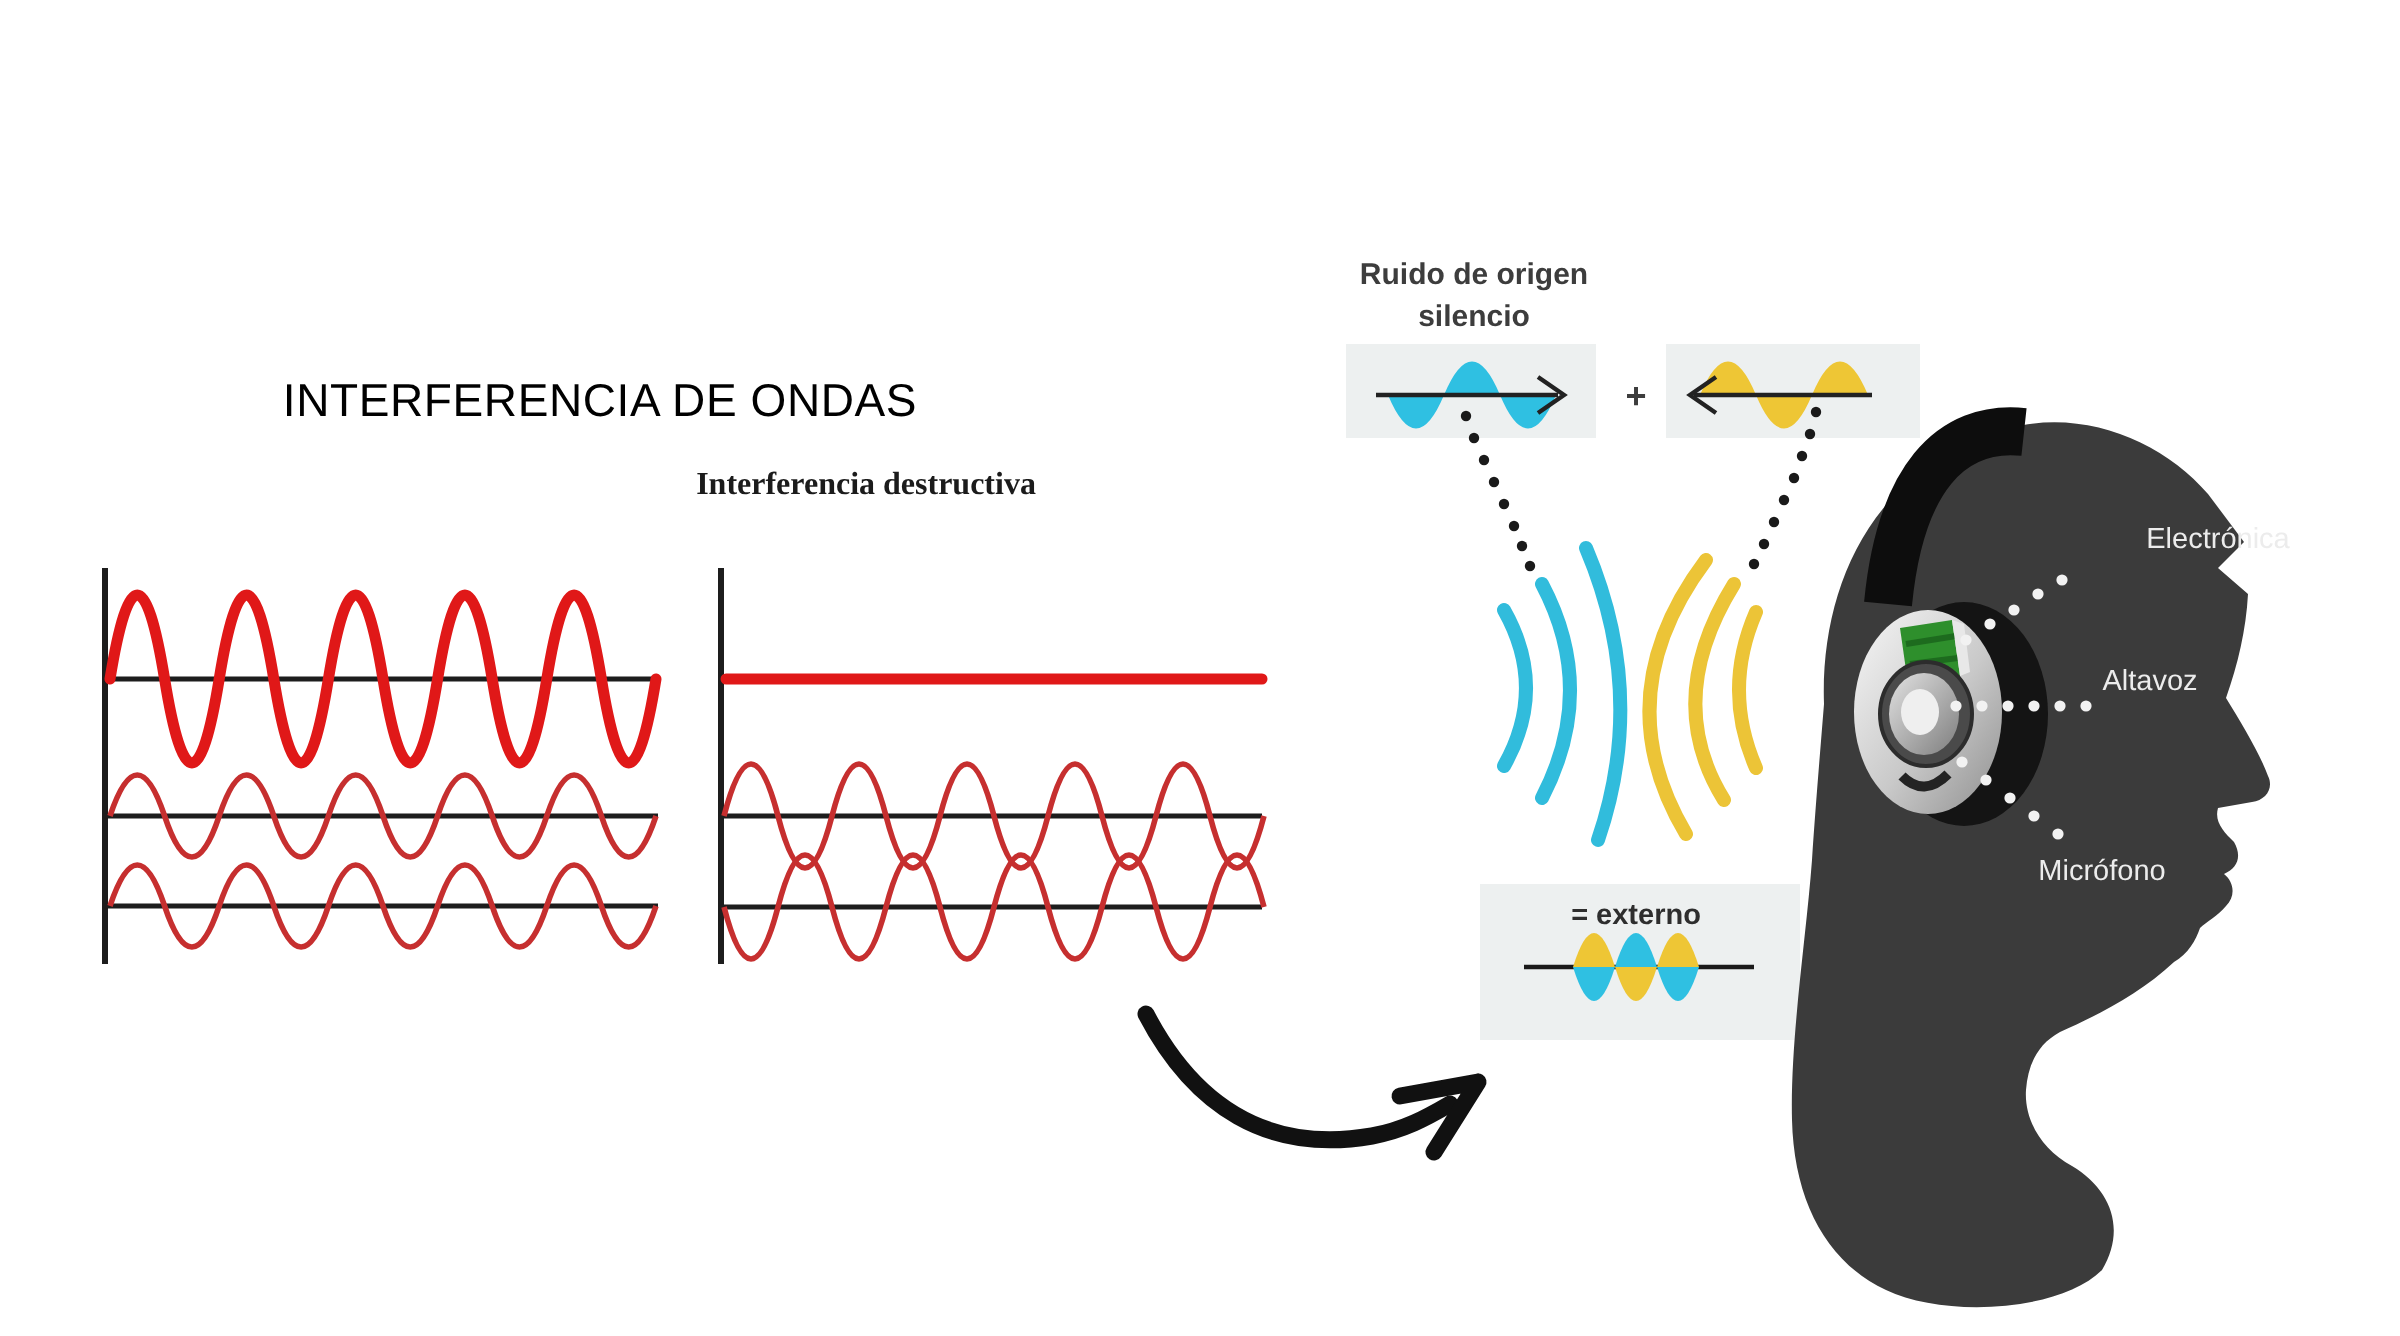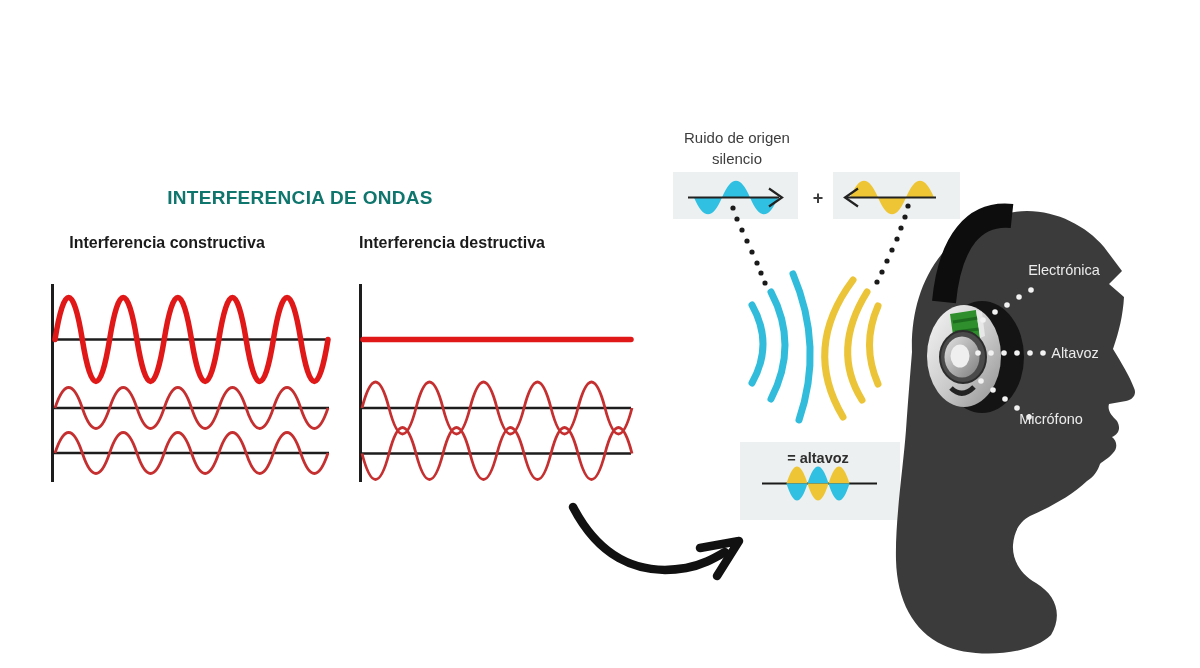--- a/index.html
+++ b/index.html
@@ -2,21 +2,21 @@
 <html><head>
 <meta charset="utf-8">
 <style>
   html,body{margin:0;padding:0;background:#ffffff;}
   #stage{
     position:relative;width:1200px;height:668px;background:#ffffff;
     font-family:"Liberation Sans", sans-serif;overflow:hidden;
   }
   #diagram-svg{position:absolute;left:0;top:0;}
   .lbl{position:absolute;white-space:nowrap;transform:translateX(-50%);}
-  .title{font-size:19px;font-weight:bold;color:#0f766e;letter-spacing:.3px;}
+  .title{font-size:23px;font-weight:normal;color:#000000;letter-spacing:.3px;}
   .panel-label{font-size:16px;font-weight:bold;color:#1b1b1b;}
   .src-label{font-size:15px;font-weight:500;color:#3d3d3d;text-align:center;line-height:21px;}
   .plus{font-size:18px;font-weight:bold;color:#3d3d3d;}
   .silence{font-size:14.5px;font-weight:600;color:#2e2e2e;}
   .hp-label{font-size:14.5px;color:#ececec;}
 </style>
 </head>
 <body>
 
 <div id="stage">
@@ -173,33 +173,32 @@
           <circle cx="993" cy="390" r="2.8"></circle>
         <circle cx="1005" cy="399" r="2.8"></circle>
           <circle cx="1017" cy="408" r="2.8"></circle>
         <circle cx="1029" cy="417" r="2.8"></circle>
       </g>
     </g>
   </svg>
 
   <div class="lbl title" style="left:300px;top:187px;">INTERFERENCIA DE ONDAS</div>
 
-  <div class="lbl panel-label" style="left:167px;top:234px;">Interferencia constructiva</div>
-
-  <div class="lbl panel-label" style="left:452px;top:234px;">Interferencia destructiva</div>
-
-  <div class="lbl src-label" style="left:737px;top:127px;">
+
+  <div class="lbl panel-label" style="left:433px;top:234px;font-family:Liberation Serif, serif;">Interferencia destructiva</div>
+
+  <div class="lbl src-label" style="left:737px;top:127px;font-weight:bold;">
     <div>Ruido de origen</div>
     <div>silencio</div>
   </div>
 
 
   <div class="lbl plus" style="left:818px;top:188px;">+</div>
 
-  <div class="lbl silence" style="left:818px;top:450px;">= altavoz</div>
-
-  <div class="lbl hp-label" style="left:1064px;top:262px;text-align:center;">Electrónica</div>
-
-  <div class="lbl hp-label" style="left:1075px;top:345px;">Altavoz</div>
-
-  <div class="lbl hp-label" style="left:1051px;top:411px;">Micrófono</div>
+  <div class="lbl silence" style="left:818px;top:450px;">= externo</div>
+
+  <div class="lbl hp-label" style="left:1109px;top:262px;text-align:center;">Electrónica</div>
+
+  <div class="lbl hp-label" style="left:1075px;top:333px;">Altavoz</div>
+
+  <div class="lbl hp-label" style="left:1051px;top:428px;">Micrófono</div>
 
 </div>
 
 </body></html>

